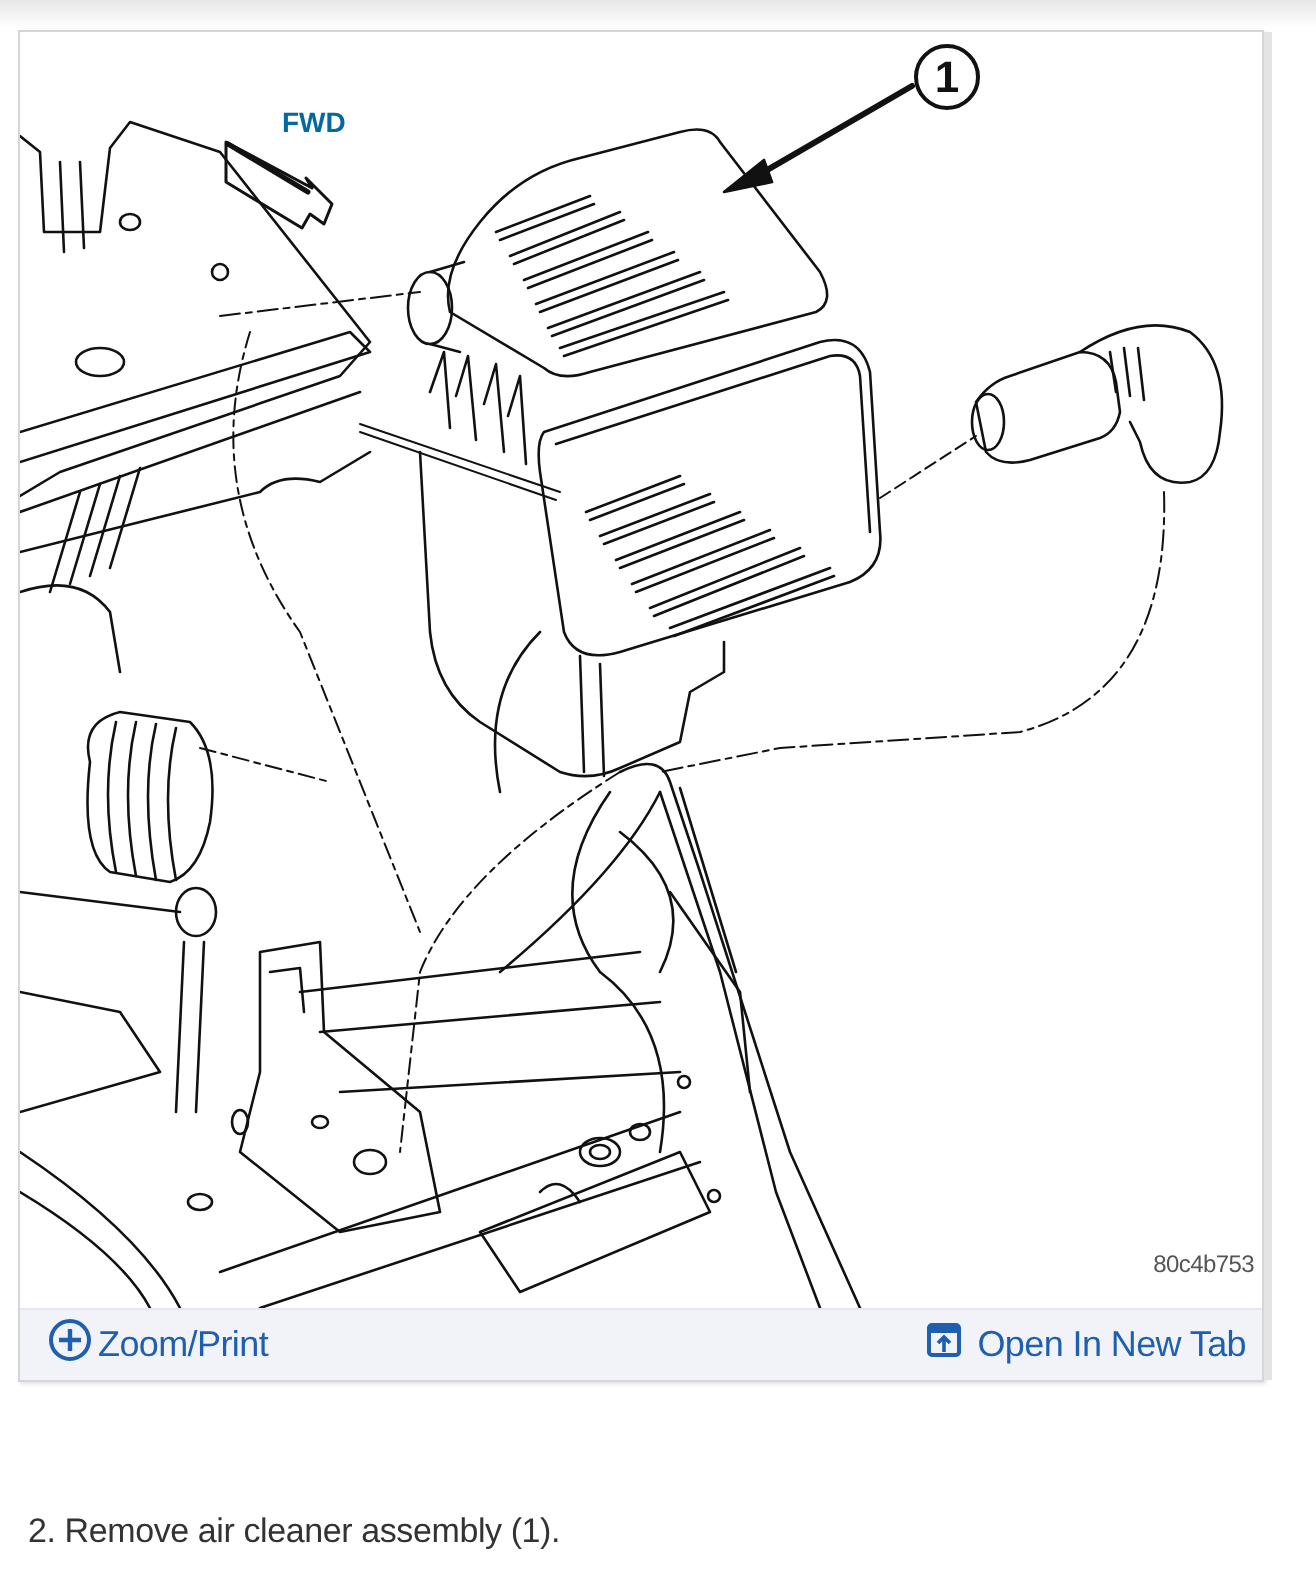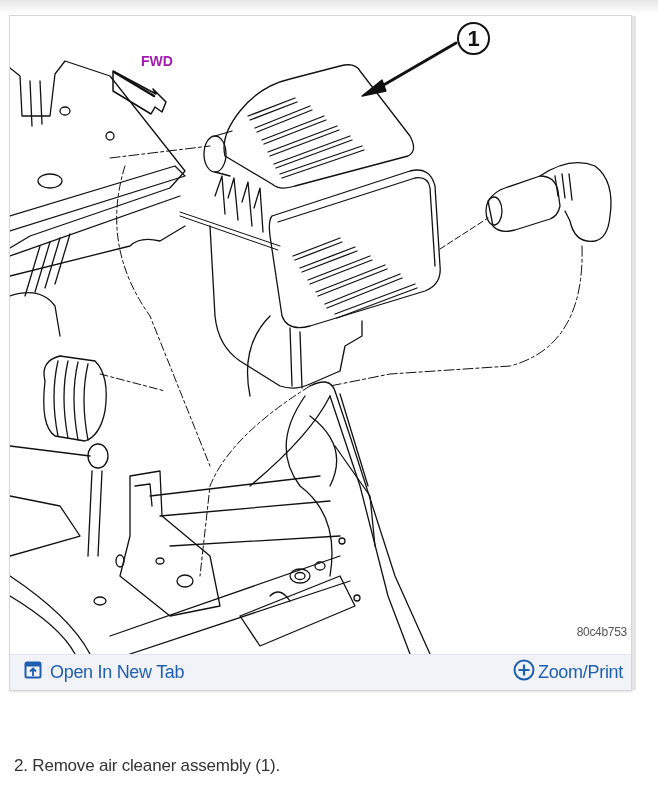--- a/index.html
+++ b/index.html
@@ -22,21 +22,21 @@
     }
     .diagram {
       position: absolute; left: 0; top: 0; width: 621px; height: 638px; overflow: hidden;
     }
     .diagram svg { position: absolute; left: 0; top: 0; }
     .fig-code {
       position: absolute; right: 4px; top: 609px; font-size: 12px; color: #555;
       letter-spacing: -0.3px;
     }
     .fwd-label {
-      position: absolute; left: 131px; top: 37px; font-weight: bold; font-size: 14px; color: #a21caf;
+      position: absolute; left: 131px; top: 37px; font-weight: bold; font-size: 14px; color: #0369a1;
     }
     .callout {
       position: absolute; left: 447px; top: 6px; width: 33px; height: 33px;
       border: 2px solid #111; border-radius: 50%; text-align: center;
       font-size: 22px; line-height: 29px; font-weight: bold; color: #111; background: #fff;
     }
     .toolbar {
       position: absolute; left: 0; top: 638px; width: 621px; height: 36px;
       background: #f1f3f8; border-top: 1px solid #e3e6ee;
       display: flex; align-items: center; justify-content: space-between;
@@ -140,35 +140,35 @@
       <path d="M260 580 Q270 570 280 585"></path>
 
       <path d="M320 470 Q340 430 300 400 M260 300 Q230 330 240 380"></path>
     </svg>
     <div class="fwd-label">FWD</div>
     <div class="callout">1</div>
     <div class="fig-code">80c4b753</div>
   </div>
 
   <div class="toolbar">
+    <div class="tb-btn right">
+      <span class="icon">
+        <svg width="22" height="22" viewBox="0 0 22 22">
+          <circle cx="11" cy="11" r="9.5" fill="none" stroke="#1f5fb0" stroke-width="2"></circle>
+          <path d="M11 5.5 L11 16.5 M5.5 11 L16.5 11" stroke="#1f5fb0" stroke-width="2.2"></path>
+        </svg>
+      </span>
+      <span>Zoom/Print</span>
+    </div>
     <div class="tb-btn">
       <span class="icon">
         <svg width="18" height="18" viewBox="0 0 18 18">
           <rect x="1.5" y="1.5" width="15" height="15" rx="1.5" fill="none" stroke="#1f5fb0" stroke-width="2"></rect>
           <rect x="1.5" y="1.5" width="15" height="4" fill="#1f5fb0"></rect>
           <path d="M9 15 L9 8 M6 10.5 L9 7.5 L12 10.5" fill="none" stroke="#1f5fb0" stroke-width="1.8"></path>
         </svg>
       </span>
       <span>Open In New Tab</span>
     </div>
-    <div class="tb-btn right">
-      <span class="icon">
-        <svg width="22" height="22" viewBox="0 0 22 22">
-          <circle cx="11" cy="11" r="9.5" fill="none" stroke="#1f5fb0" stroke-width="2"></circle>
-          <path d="M11 5.5 L11 16.5 M5.5 11 L16.5 11" stroke="#1f5fb0" stroke-width="2.2"></path>
-        </svg>
-      </span>
-      <span>Zoom/Print</span>
-    </div>
   </div>
 </div>
 
 <div class="step-text">2. Remove air cleaner assembly (1).</div>
 
 </body></html>

